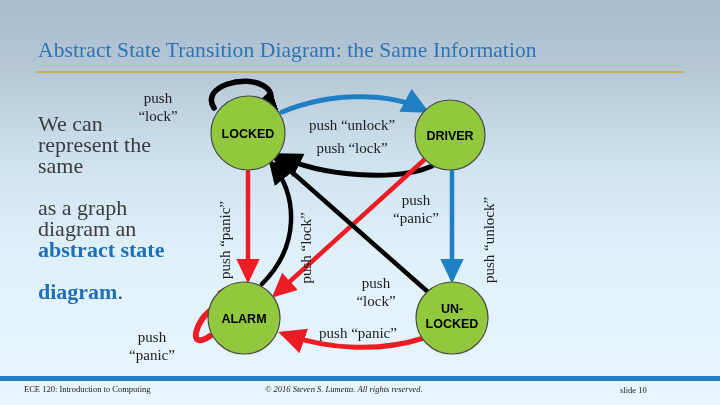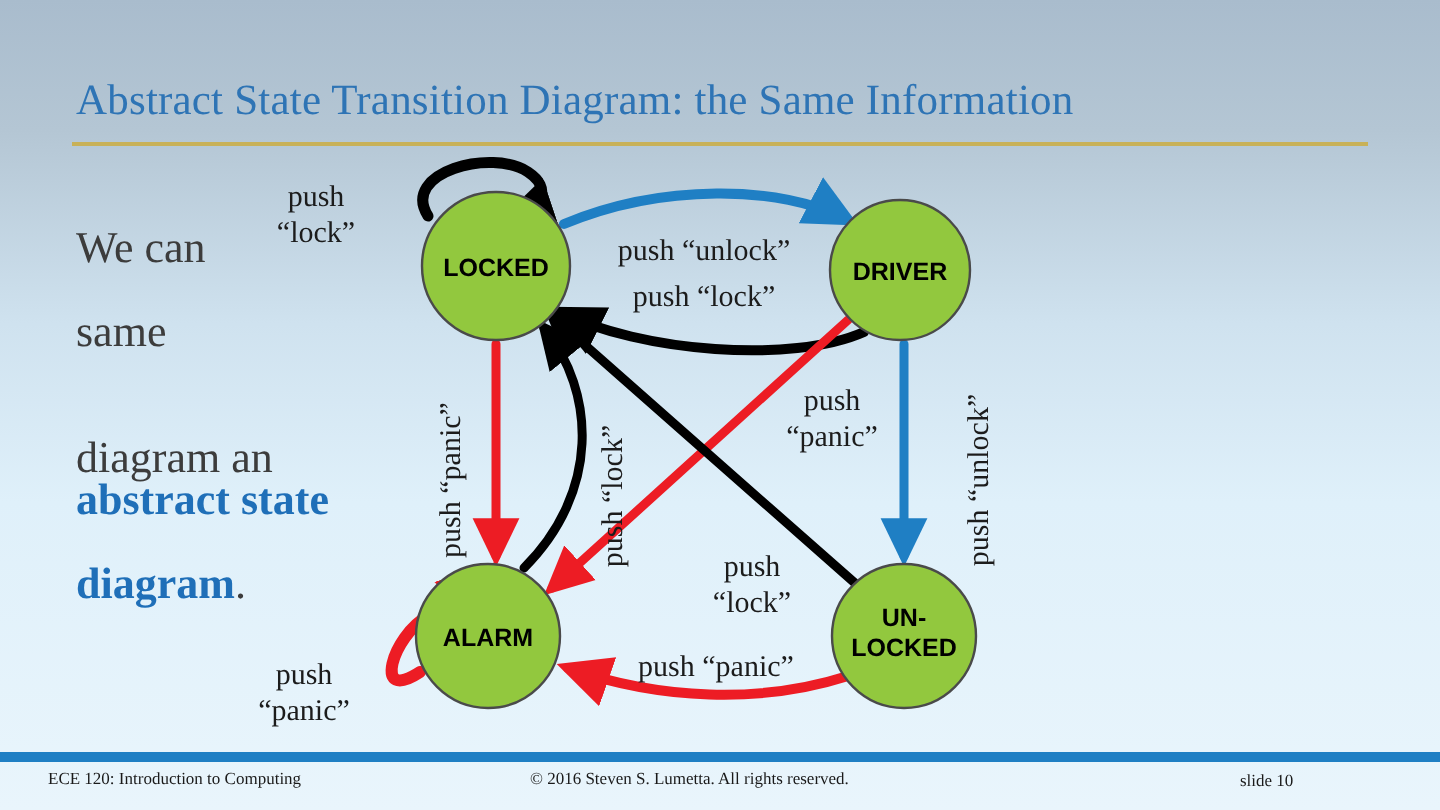--- a/index.html
+++ b/index.html
@@ -19,37 +19,37 @@
 
   svg.diagram{position:absolute;left:0;top:0;width:720px;height:405px;}
 
   .nodelabel{font-family:"Liberation Sans",sans-serif;font-weight:bold;font-size:12.5px;fill:#000;}
   .edgelabel{font-family:"Liberation Serif",serif;font-size:15px;fill:#1c1c1c;}
 
   .footbar{position:absolute;left:0;top:376px;width:720px;height:5px;background:#1f7fc4;}
   .footer{position:absolute;left:0;top:384px;width:720px;height:21px;
           font-family:"Liberation Serif",serif;font-size:8.5px;color:#1a1a1a;}
   .f-left{position:absolute;left:24px;top:0;}
-  .f-center{position:absolute;left:265px;top:0;}
+  .f-center{position:absolute;left:265px;top:0;font-style:italic;}
   .f-right{position:absolute;left:620px;top:1px;}
 </style>
 </head>
 <body>
 
 <div class="slide">
 
   <div class="title">Abstract State Transition Diagram: the Same Information</div>
   <div class="title-rule"></div>
 
   <div class="body-text">
     <span>We can</span><br>
-    <br>
+    <span>represent the</span><br>
     <span>same</span><br>
     <br>
-    <br>
+    <span>as a graph</span><br>
     <span>diagram an</span><br>
     <span class="hl">abstract state</span><br>
     <br>
     <span class="hl">diagram</span><span>.</span>
   </div>
 
   <svg class="diagram" viewBox="0 0 720 405">
     <defs>
       <marker id="ah-black" markerWidth="6" markerHeight="6" refX="4.2" refY="3" orient="auto">
         <path d="M0,0.4 L5.4,3 L0,5.6 Z" fill="#000"></path>

